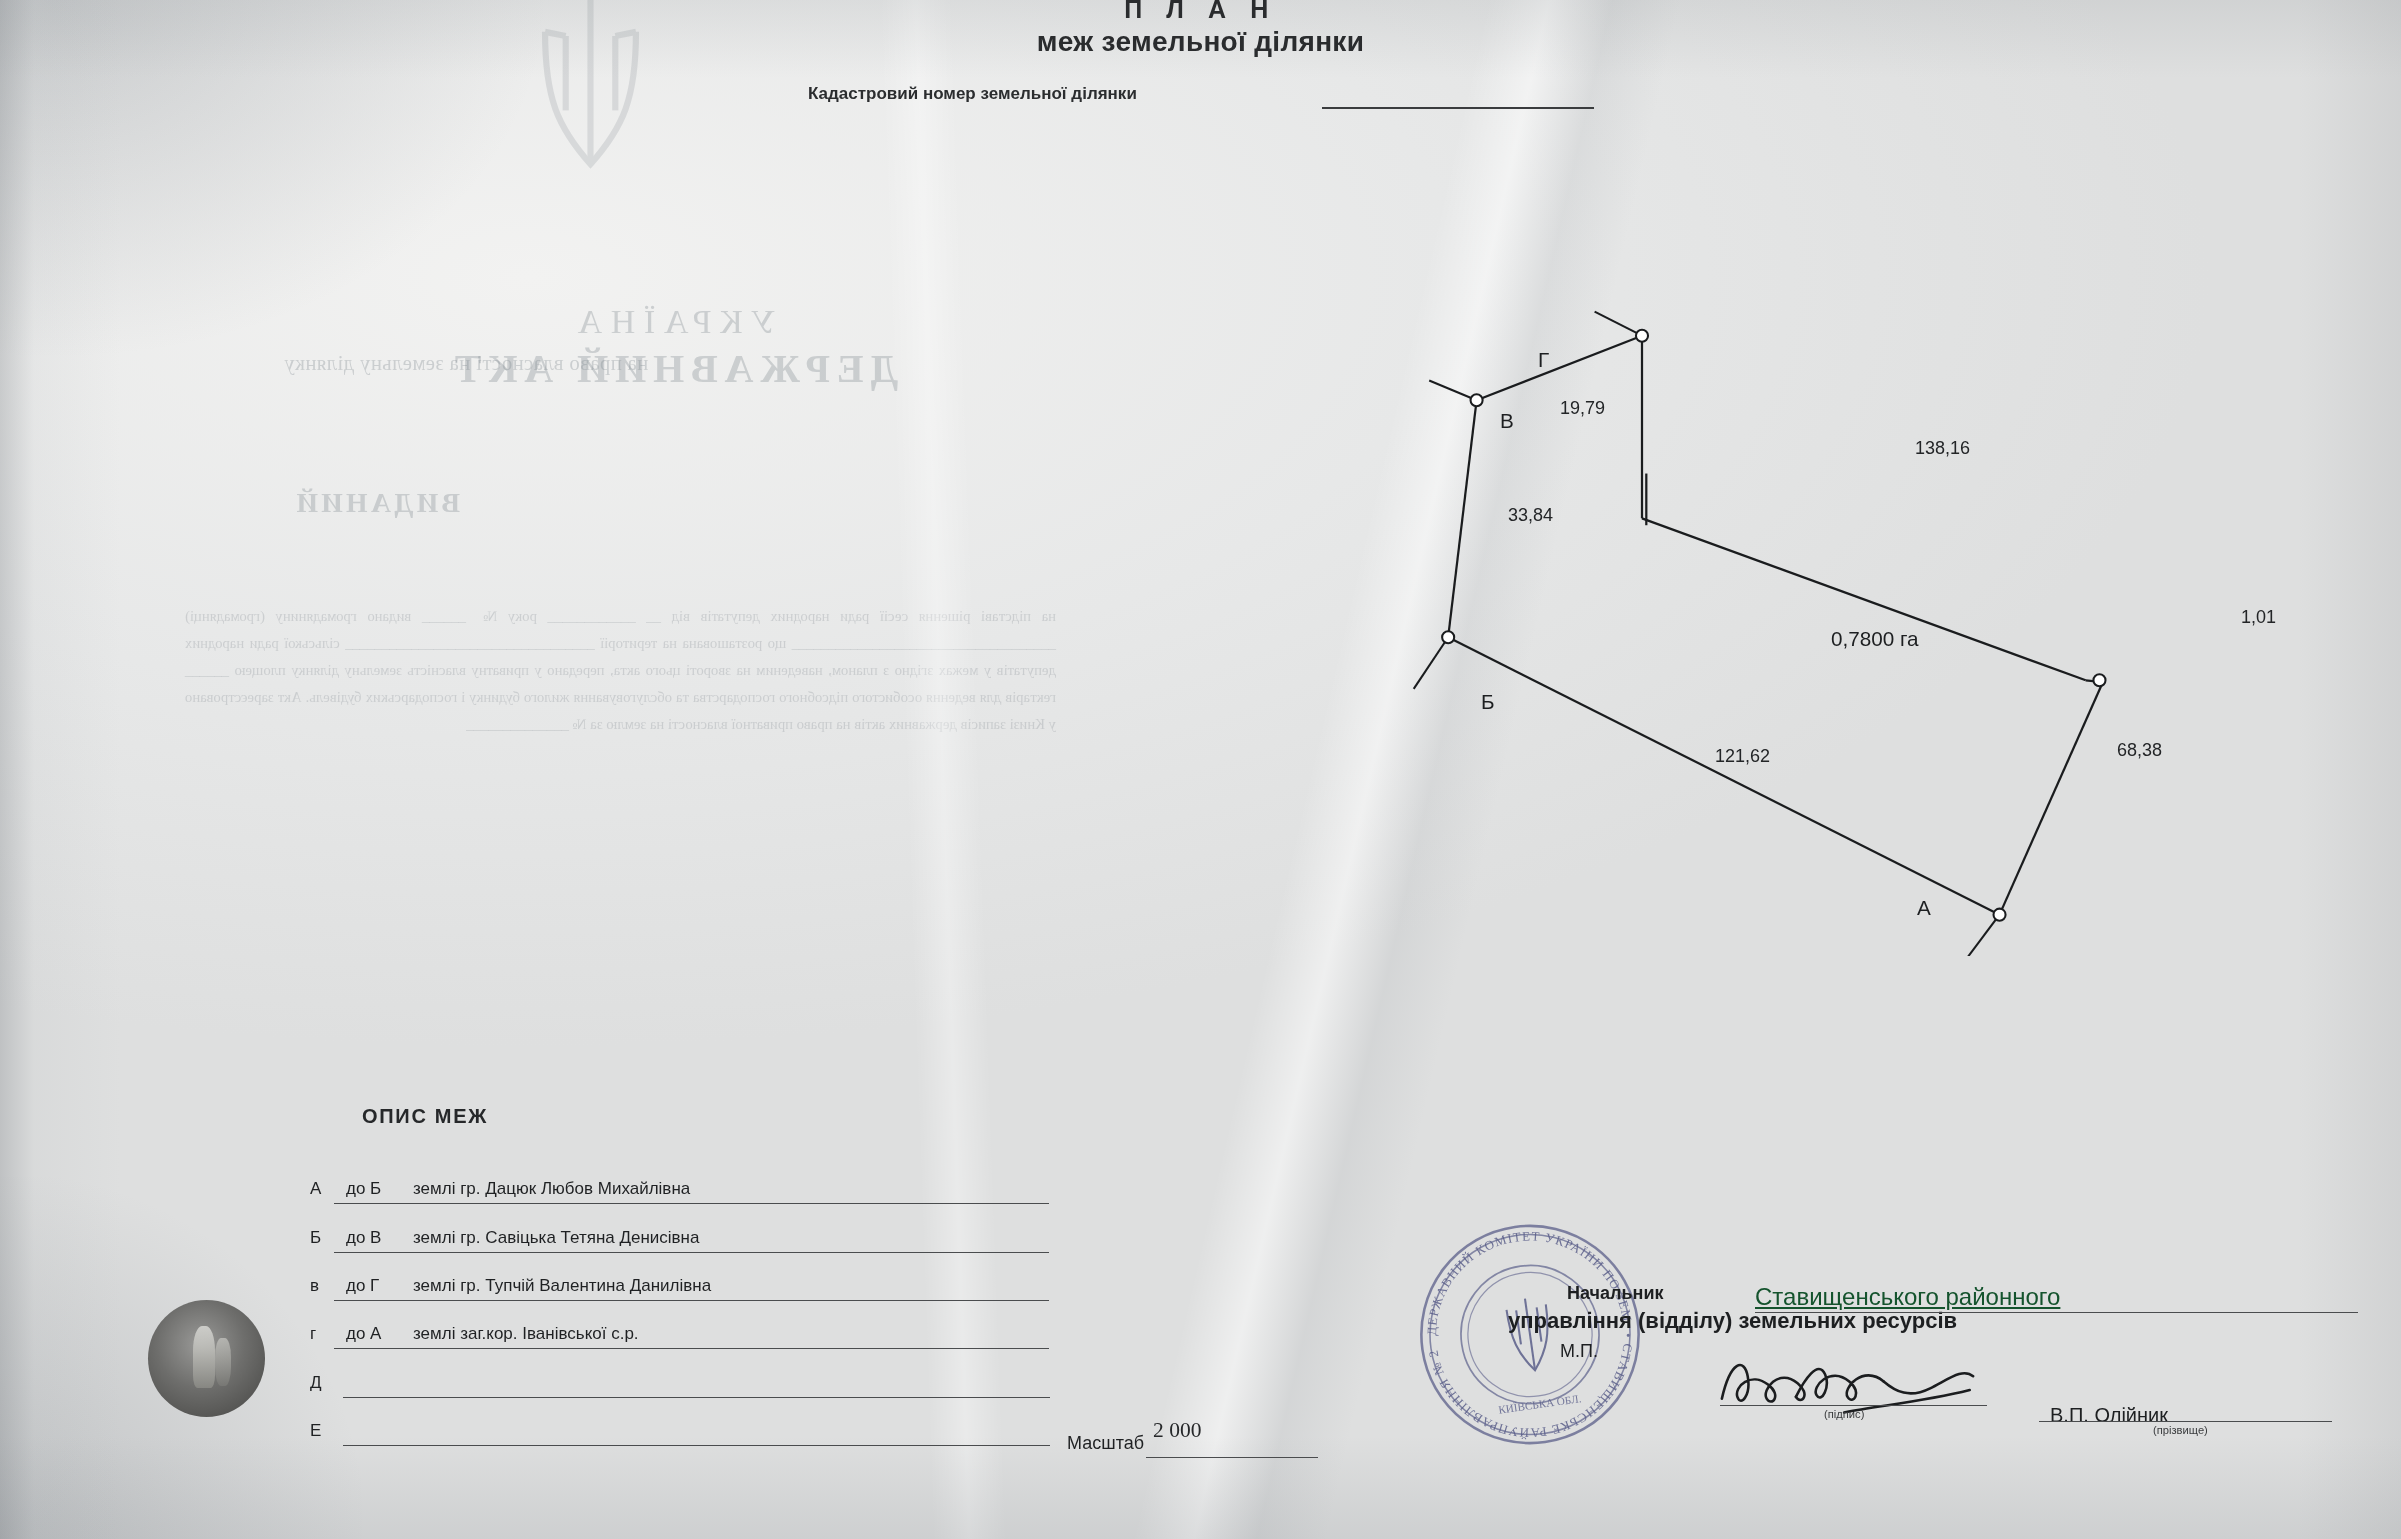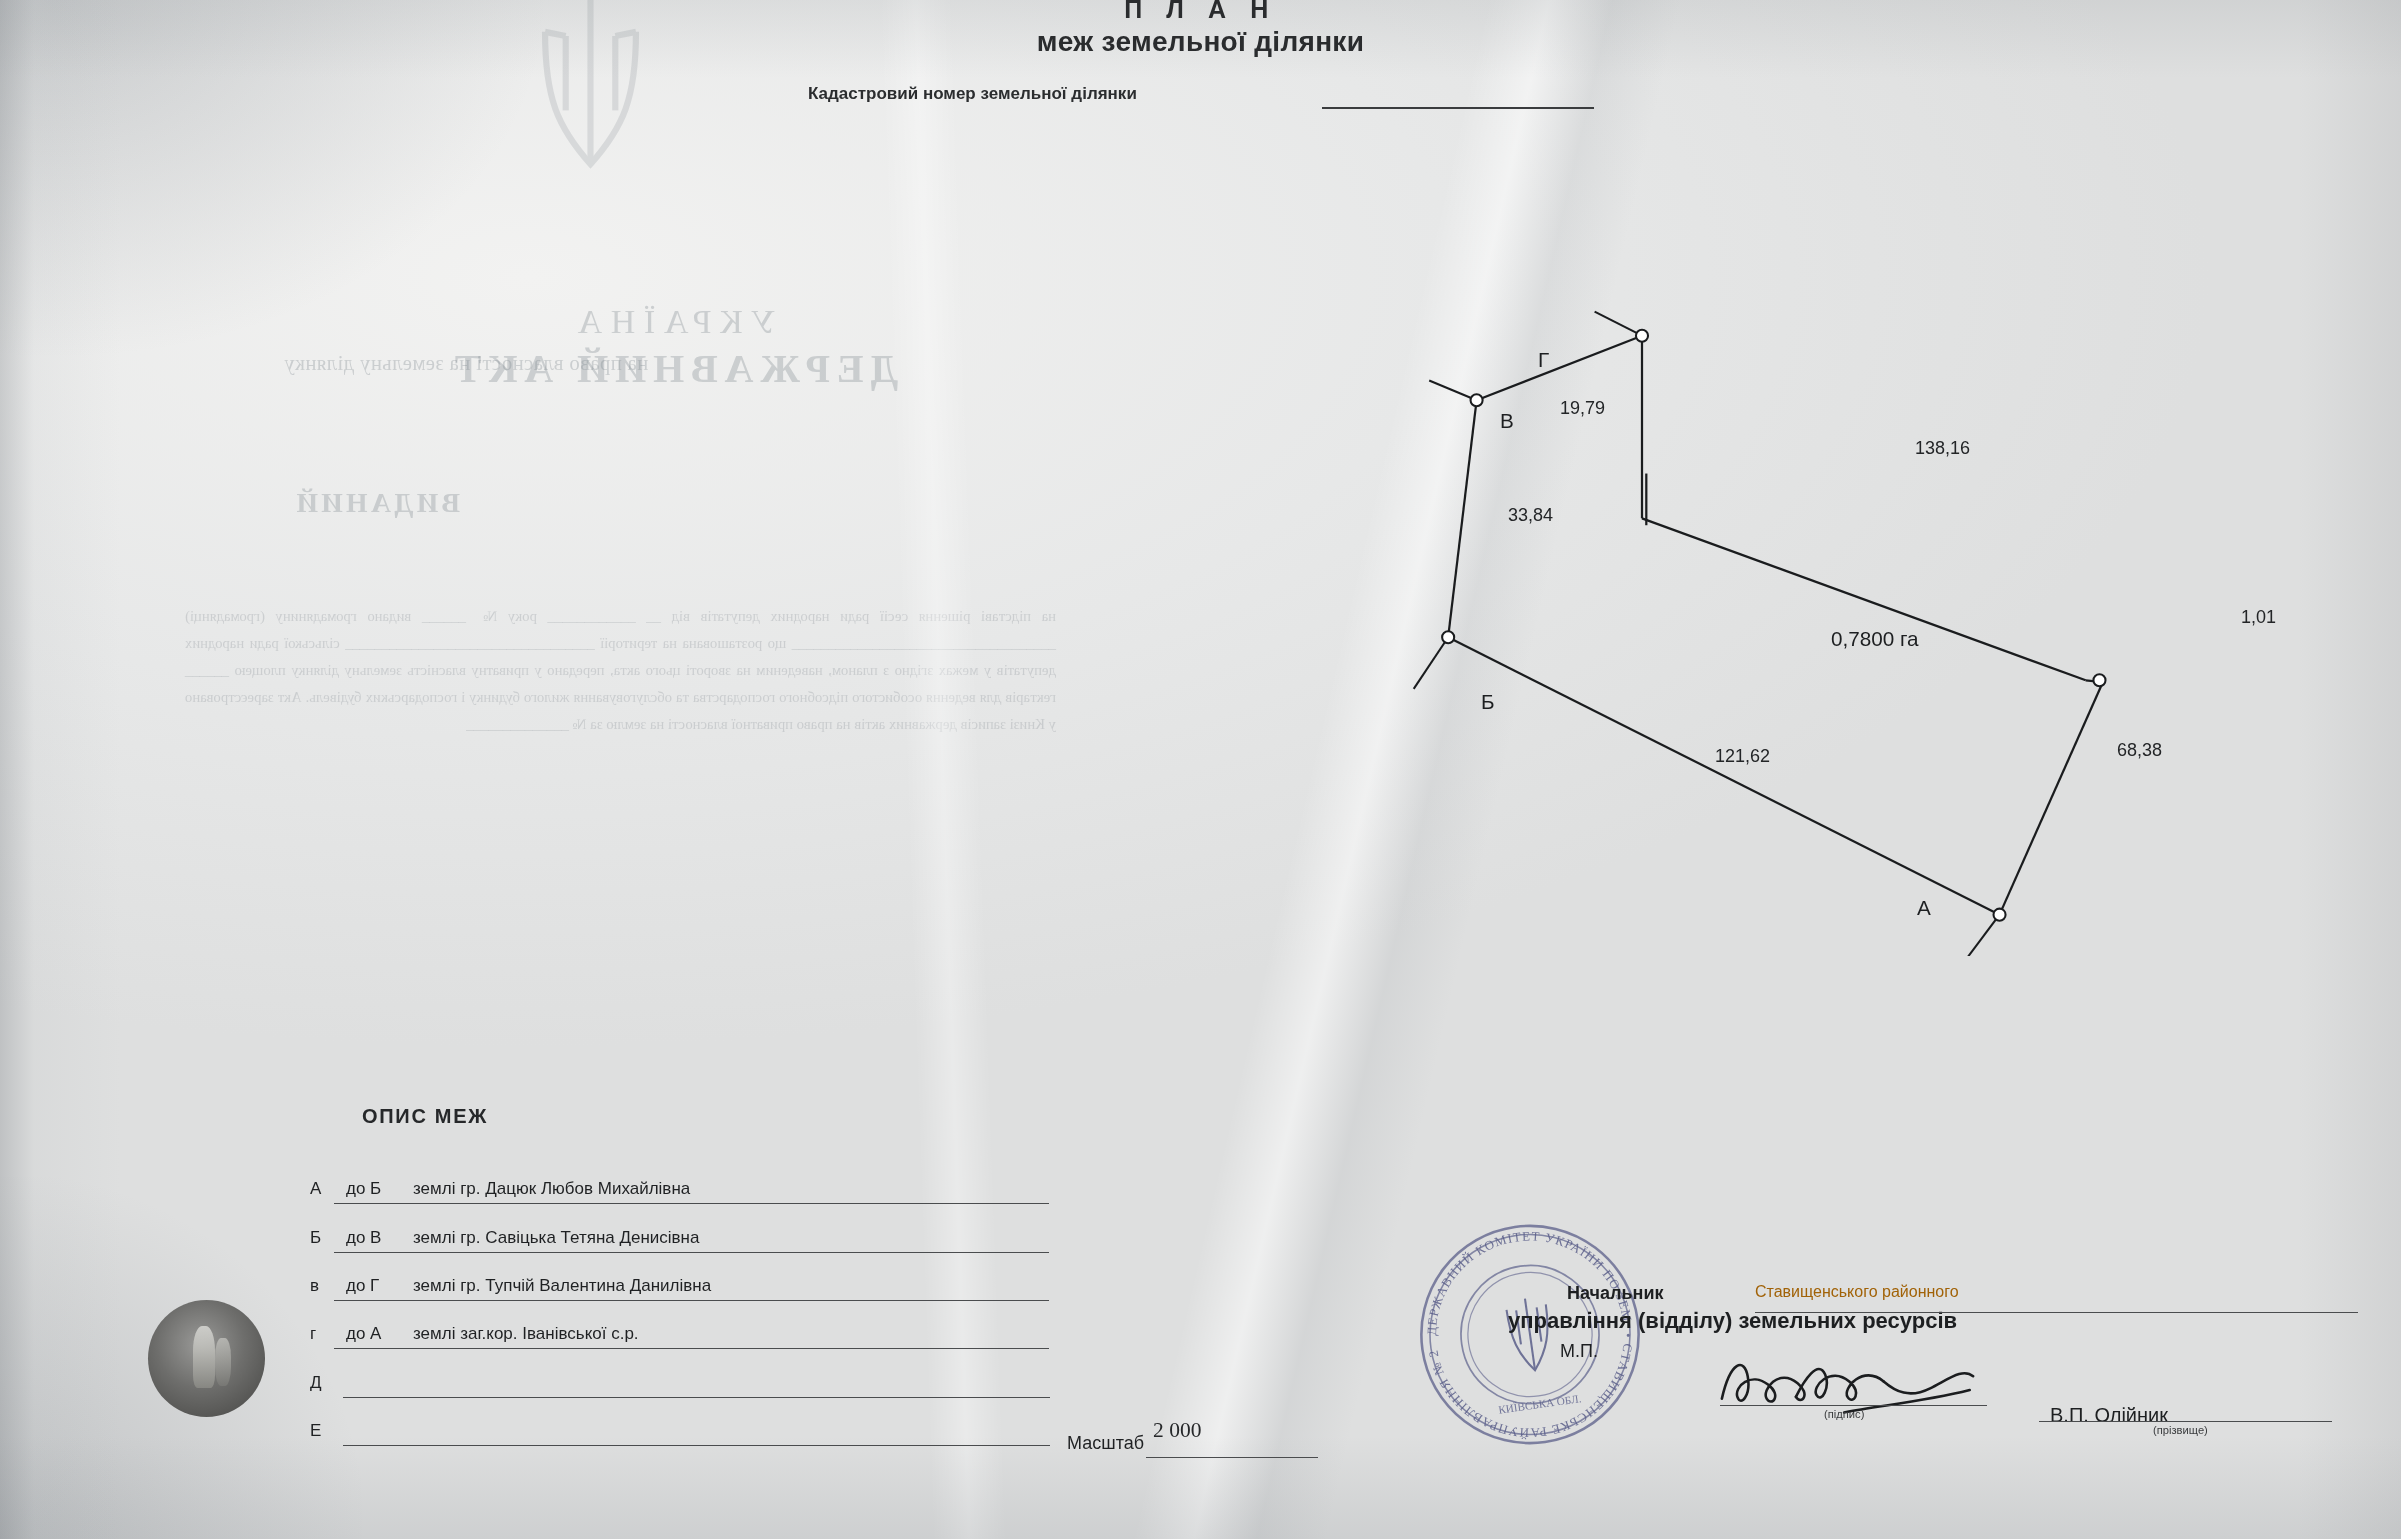--- a/index.html
+++ b/index.html
@@ -299,23 +299,24 @@
     left: 1560px;
     top: 1341px;
     font-size: 18px;
     font-weight: normal;
     color: #1d1f21;
   }
   #org-name {
     position: absolute;
     left: 1755px;
     top: 1283px;
-    font-size: 16px;
-    color: #a16207;
-    white-space: nowrap;
+    font-size: 24px;
+    color: #14532d;
+    white-space: nowrap;
+    text-decoration: underline;
   }
   #org-rule {
     position: absolute;
     left: 1755px;
     top: 1312px;
     width: 603px;
     height: 1.3px;
     background: #4a4c4e;
   }
   #sign-rule {

